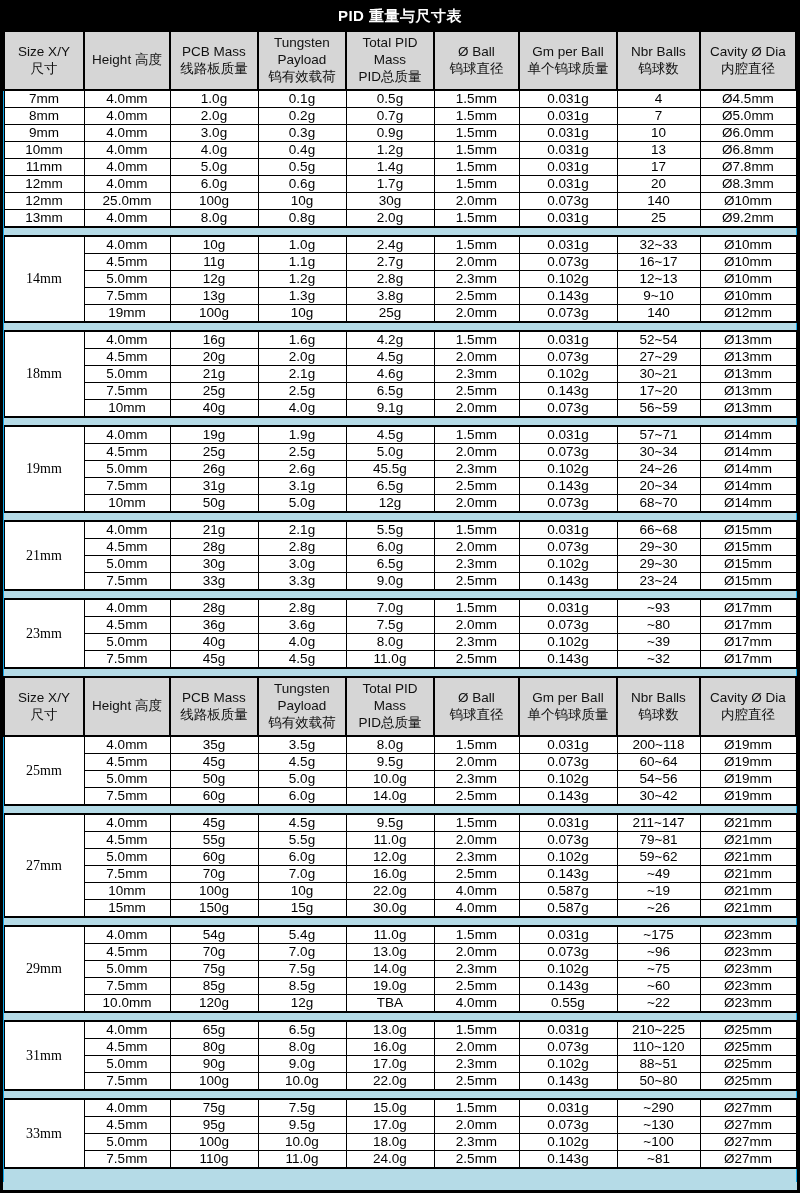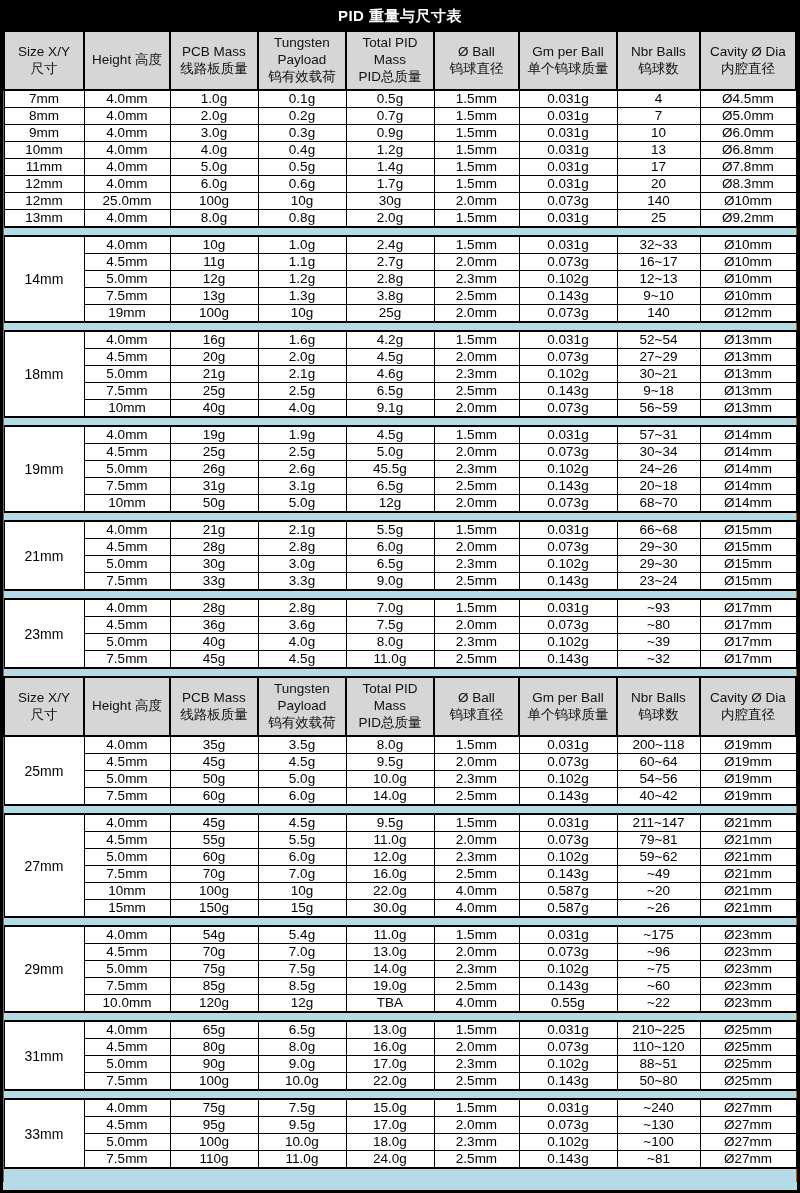--- a/index.html
+++ b/index.html
@@ -9,33 +9,33 @@
     border:3px solid #000; background:#b5dbe7;
     overflow:hidden;
   }
   .title-bar {
     height:27px; line-height:26px; background:#000; color:#fff;
     text-align:center; font-size:15px; font-weight:bold;
     letter-spacing:0.5px;
   }
   table.pid {
     border-collapse:collapse; table-layout:fixed;
-    width:794px; background:#a16207;
+    width:794px; background:#0ea5e9;
   }
   td, th { border:1px solid #000; text-align:center; padding:0; overflow:hidden; }
   th.hc {
     background:#d6d6d6; font-weight:normal; font-size:13.5px;
     height:57px; line-height:1.25; white-space:pre-line;
     border-width:2px; color:#111;
   }
   td.dc {
     height:16px; line-height:16px; font-size:13.5px; color:#000;
     background:#fff; white-space:nowrap;
   }
-  td.gsize { font-size:14px; }
+  td.gsize { font-size:14px;font-family:Liberation Serif, serif; }
   tr.sep td {
     height:7px; background:#b5dbe7;
     border-top:2px solid #000; border-bottom:2px solid #000;
     border-left:none; border-right:none;
   }
   tr.sep.tall td { height:13px; border-bottom:none; }
 </style>
 </head>
 <body>
 
@@ -251,21 +251,21 @@
           <td class="dc">30~21</td>
           <td class="dc">Ø13mm</td>
         </tr>
         <tr class="data-row">
           <td class="dc">7.5mm</td>
           <td class="dc">25g</td>
           <td class="dc">2.5g</td>
           <td class="dc">6.5g</td>
           <td class="dc">2.5mm</td>
           <td class="dc">0.143g</td>
-          <td class="dc">9~18</td>
+          <td class="dc">17~20</td>
           <td class="dc">Ø13mm</td>
         </tr>
         <tr class="data-row">
           <td class="dc">10mm</td>
           <td class="dc">40g</td>
           <td class="dc">4.0g</td>
           <td class="dc">9.1g</td>
           <td class="dc">2.0mm</td>
           <td class="dc">0.073g</td>
           <td class="dc">56~59</td>
@@ -275,21 +275,21 @@
           <td class="sepcell" colspan="9"></td>
         </tr>
         <tr class="data-row">
           <td class="dc gsize" rowspan="5">19mm</td>
           <td class="dc">4.0mm</td>
           <td class="dc">19g</td>
           <td class="dc">1.9g</td>
           <td class="dc">4.5g</td>
           <td class="dc">1.5mm</td>
           <td class="dc">0.031g</td>
-          <td class="dc">57~31</td>
+          <td class="dc">57~71</td>
           <td class="dc">Ø14mm</td>
         </tr>
         <tr class="data-row">
           <td class="dc">4.5mm</td>
           <td class="dc">25g</td>
           <td class="dc">2.5g</td>
           <td class="dc">5.0g</td>
           <td class="dc">2.0mm</td>
           <td class="dc">0.073g</td>
           <td class="dc">30~34</td>
@@ -305,21 +305,21 @@
           <td class="dc">24~26</td>
           <td class="dc">Ø14mm</td>
         </tr>
         <tr class="data-row">
           <td class="dc">7.5mm</td>
           <td class="dc">31g</td>
           <td class="dc">3.1g</td>
           <td class="dc">6.5g</td>
           <td class="dc">2.5mm</td>
           <td class="dc">0.143g</td>
-          <td class="dc">20~18</td>
+          <td class="dc">20~34</td>
           <td class="dc">Ø14mm</td>
         </tr>
         <tr class="data-row">
           <td class="dc">10mm</td>
           <td class="dc">50g</td>
           <td class="dc">5.0g</td>
           <td class="dc">12g</td>
           <td class="dc">2.0mm</td>
           <td class="dc">0.073g</td>
           <td class="dc">68~70</td>
@@ -468,21 +468,21 @@
           <td class="dc">54~56</td>
           <td class="dc">Ø19mm</td>
         </tr>
         <tr class="data-row">
           <td class="dc">7.5mm</td>
           <td class="dc">60g</td>
           <td class="dc">6.0g</td>
           <td class="dc">14.0g</td>
           <td class="dc">2.5mm</td>
           <td class="dc">0.143g</td>
-          <td class="dc">40~42</td>
+          <td class="dc">30~42</td>
           <td class="dc">Ø19mm</td>
         </tr>
         <tr class="sep">
           <td class="sepcell" colspan="9"></td>
         </tr>
         <tr class="data-row">
           <td class="dc gsize" rowspan="6">27mm</td>
           <td class="dc">4.0mm</td>
           <td class="dc">45g</td>
           <td class="dc">4.5g</td>
@@ -522,21 +522,21 @@
           <td class="dc">~49</td>
           <td class="dc">Ø21mm</td>
         </tr>
         <tr class="data-row">
           <td class="dc">10mm</td>
           <td class="dc">100g</td>
           <td class="dc">10g</td>
           <td class="dc">22.0g</td>
           <td class="dc">4.0mm</td>
           <td class="dc">0.587g</td>
-          <td class="dc">~20</td>
+          <td class="dc">~19</td>
           <td class="dc">Ø21mm</td>
         </tr>
         <tr class="data-row">
           <td class="dc">15mm</td>
           <td class="dc">150g</td>
           <td class="dc">15g</td>
           <td class="dc">30.0g</td>
           <td class="dc">4.0mm</td>
           <td class="dc">0.587g</td>
           <td class="dc">~26</td>
@@ -644,21 +644,21 @@
           <td class="sepcell" colspan="9"></td>
         </tr>
         <tr class="data-row">
           <td class="dc gsize" rowspan="4">33mm</td>
           <td class="dc">4.0mm</td>
           <td class="dc">75g</td>
           <td class="dc">7.5g</td>
           <td class="dc">15.0g</td>
           <td class="dc">1.5mm</td>
           <td class="dc">0.031g</td>
-          <td class="dc">~240</td>
+          <td class="dc">~290</td>
           <td class="dc">Ø27mm</td>
         </tr>
         <tr class="data-row">
           <td class="dc">4.5mm</td>
           <td class="dc">95g</td>
           <td class="dc">9.5g</td>
           <td class="dc">17.0g</td>
           <td class="dc">2.0mm</td>
           <td class="dc">0.073g</td>
           <td class="dc">~130</td>

